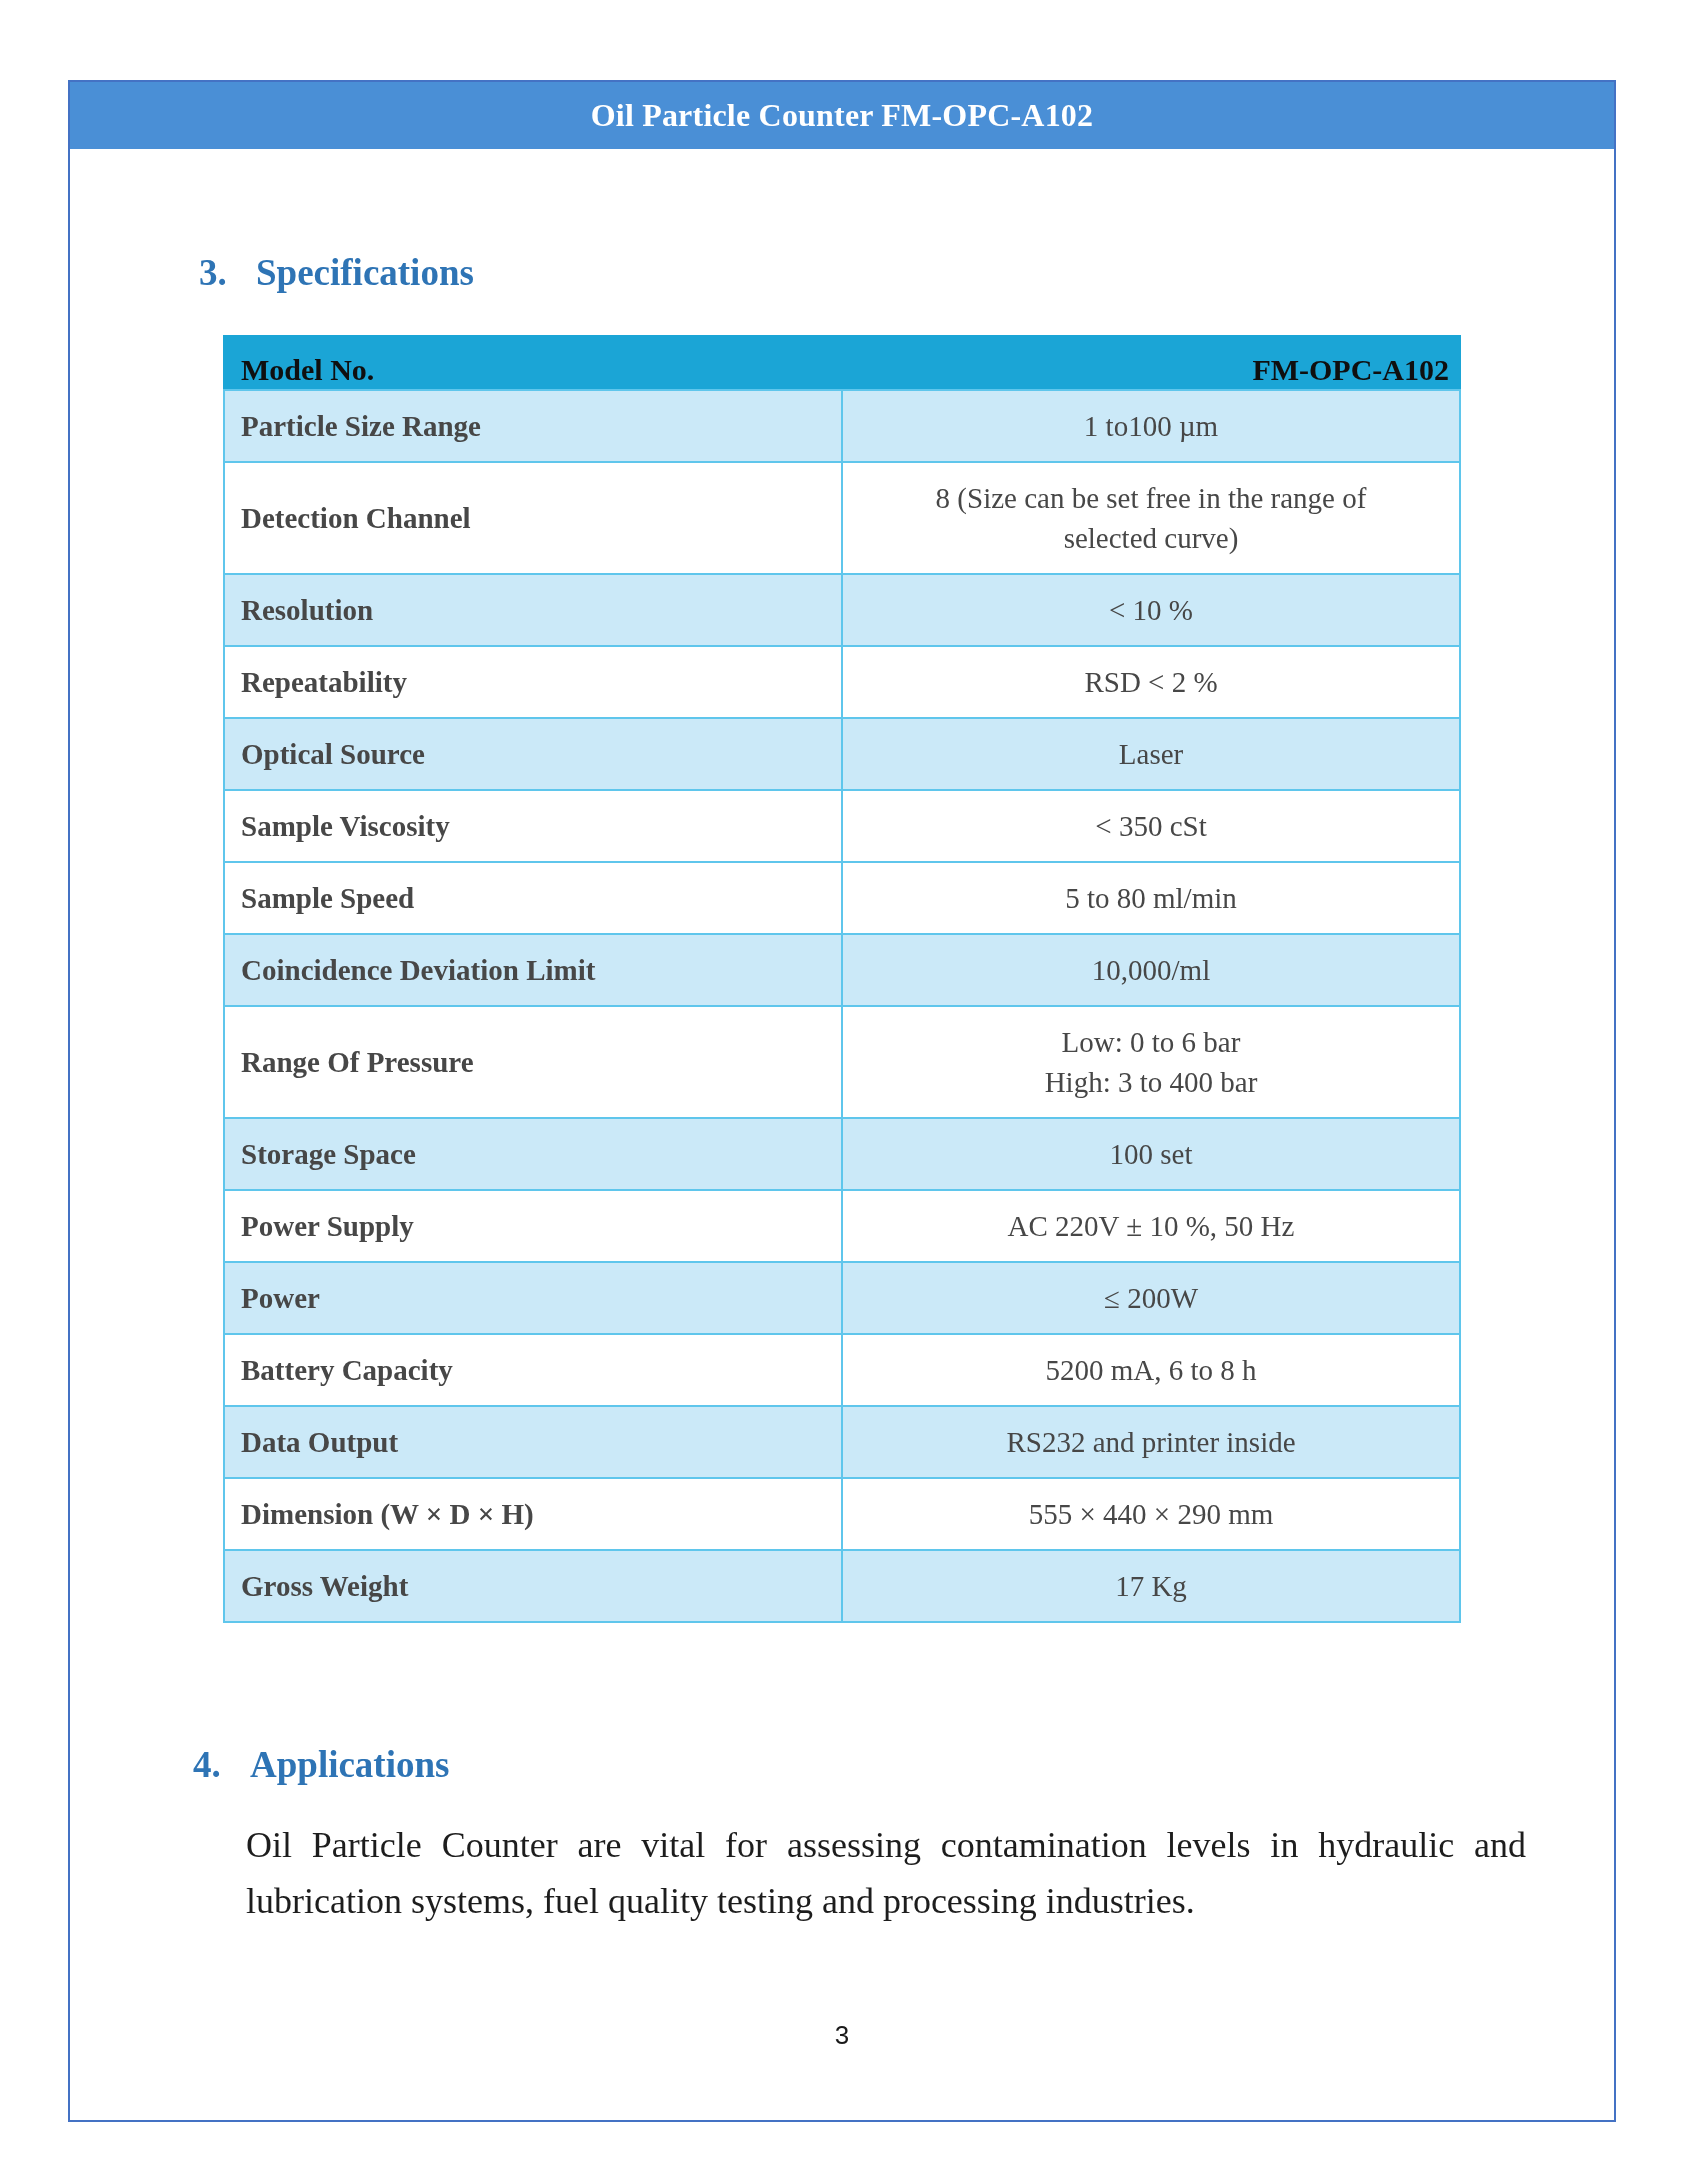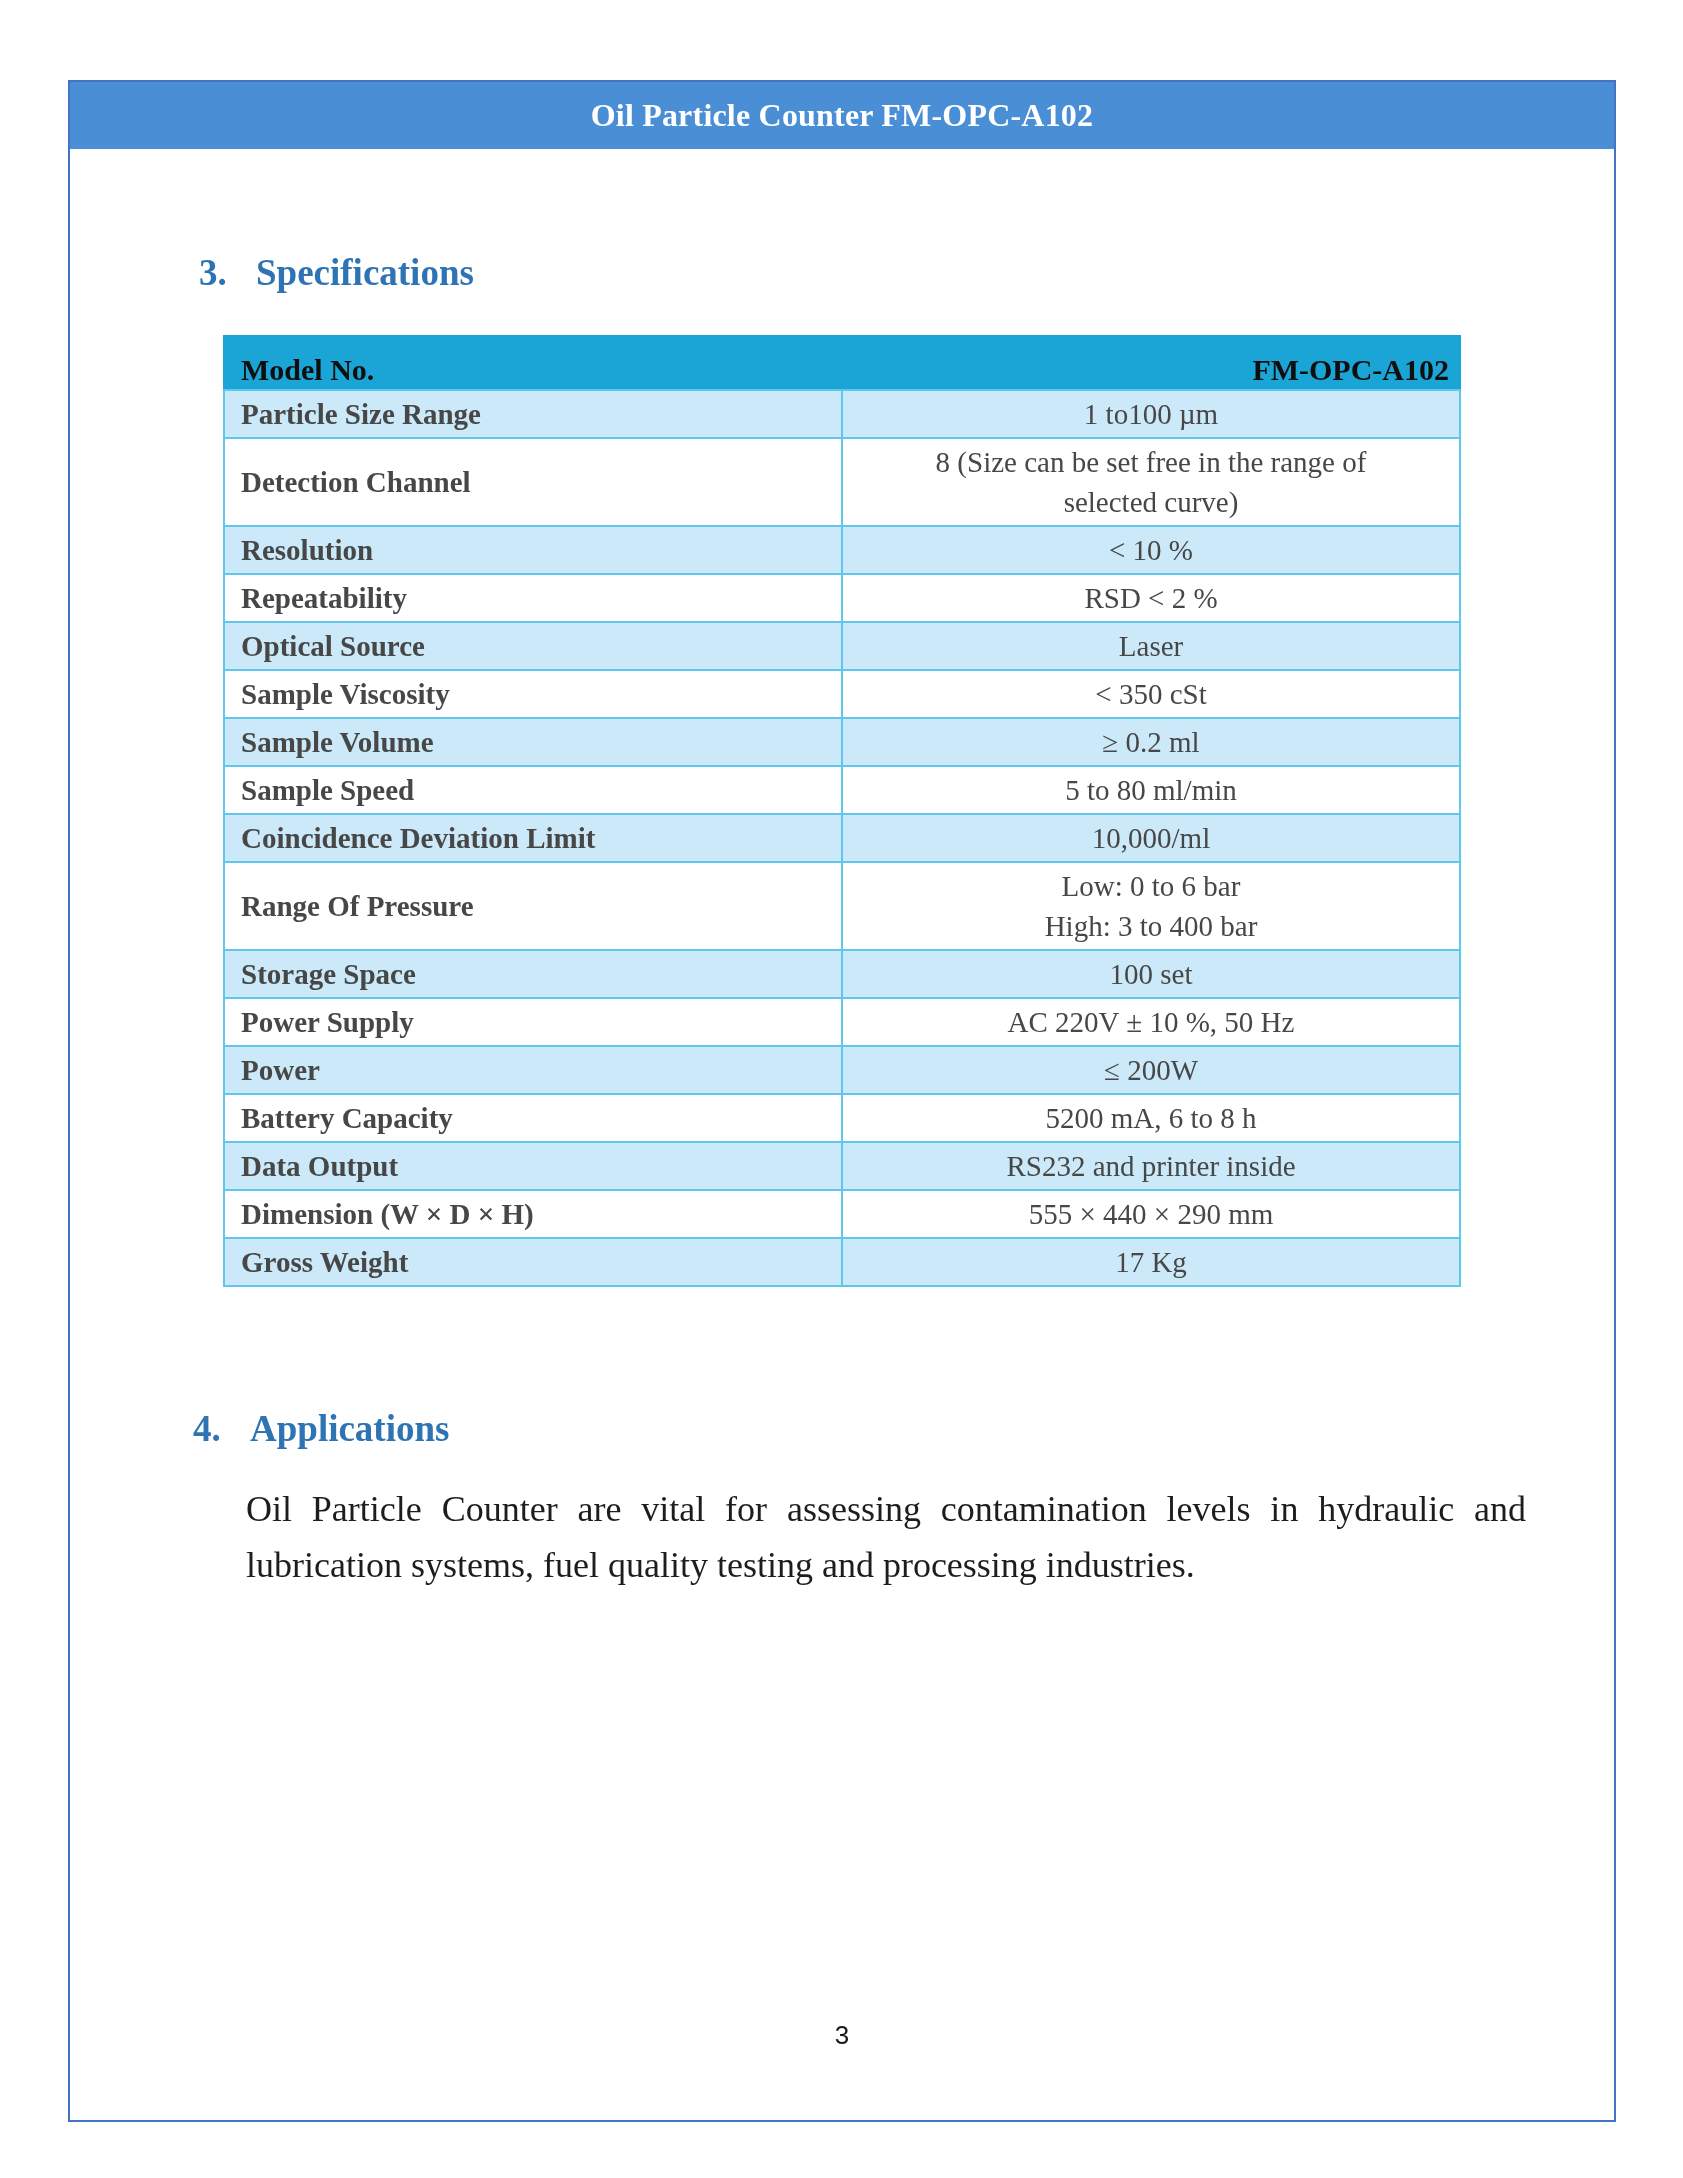--- a/index.html
+++ b/index.html
@@ -74,21 +74,21 @@
     border-bottom: 2px solid var(--grid-line);
     padding: 16px 10px 2px 16px;
   }
   table.spec-table th.label-col { text-align: left; }
   table.spec-table th.value-col { text-align: right; padding-left: 10px; }
   table.spec-table td {
     border: 2px solid var(--grid-line);
     height: 42px;
     font-size: 29px;
     color: var(--cell-text);
-    padding: 3px 10px;
+    padding: 15px 10px;
     line-height: 1.38;
   }
   table.spec-table td.label {
     font-weight: bold;
     text-align: left;
     padding-left: 16px;
   }
   table.spec-table td.value {
     text-align: center;
     white-space: pre-line;
@@ -155,24 +155,20 @@
           <td class="value">RSD &lt; 2 %</td>
         </tr>
         <tr class="shaded">
           <td class="label">Optical Source</td>
           <td class="value">Laser</td>
         </tr>
         <tr>
           <td class="label">Sample Viscosity</td>
           <td class="value">&lt; 350 cSt</td>
         </tr>
-        <tr class="shaded">
-          <td class="label">Sample Volume</td>
-          <td class="value">≥ 0.2 ml</td>
-        </tr>
         <tr>
           <td class="label">Sample Speed</td>
           <td class="value">5 to 80 ml/min</td>
         </tr>
         <tr class="shaded">
           <td class="label">Coincidence Deviation Limit</td>
           <td class="value">10,000/ml</td>
         </tr>
         <tr>
           <td class="label">Range Of Pressure</td>

